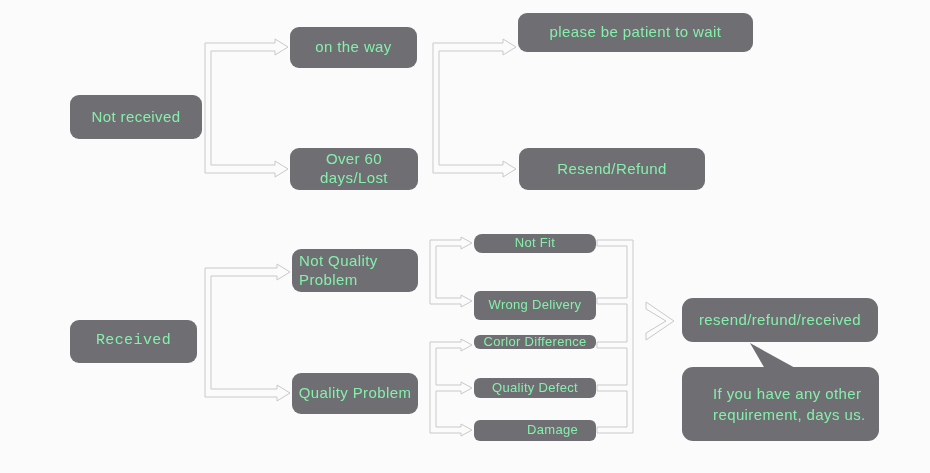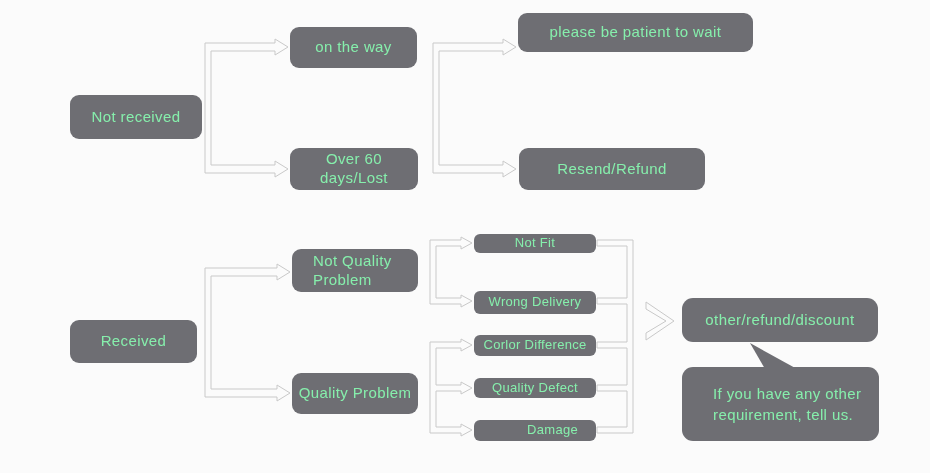--- a/index.html
+++ b/index.html
@@ -31,21 +31,21 @@
     line-height: 1.25;
   }
   .node.small {
     border-radius: 6px;
     font-size: 13px;
     letter-spacing: 0.3px;
   }
   .node.left-align {
     justify-content: flex-start;
     text-align: left;
-    padding-left: 21px;
+    padding-left: 7px;
   }
   .node.bubble {
     border-radius: 10px;
     flex-direction: column;
     align-items: flex-start;
     justify-content: center;
     padding-left: 31px;
     border-radius: 11px;
   }
   .bubble-line { display: block; line-height: 21px; }
@@ -77,36 +77,36 @@
   <div class="node" style="left:70px; top:95px; width:132px; height:44px;">Not received</div>
 
   <div class="node" style="left:290px; top:27px; width:127px; height:41px;">on the way</div>
 
   <div class="node" style="left:290px; top:148px; width:128px; height:42px; padding:0 18px;">Over 60 days/Lost</div>
 
   <div class="node" style="left:518px; top:13px; width:235px; height:39px;">please be patient to wait</div>
 
   <div class="node" style="left:519px; top:148px; width:186px; height:42px;">Resend/Refund</div>
 
-  <div class="node" style="left:70px; top:320px; width:127px; height:43px;">Received</div>
+  <div class="node" style="left:70px; top:320px; width:127px; height:43px;font-family:Liberation Mono, monospace;">Received</div>
 
   <div class="node left-align" style="left:292px; top:249px; width:126px; height:43px;">Not Quality Problem</div>
 
   <div class="node" style="left:292px; top:373px; width:126px; height:41px;">Quality Problem</div>
 
-  <div class="node small" style="left:474px; top:234px; width:122px; height:19px;">Not Fit</div>
+  <div class="node small" style="left:474px; top:234px; width:122px; height:19px;border-radius:8px;">Not Fit</div>
 
-  <div class="node small" style="left:474px; top:291px; width:122px; height:23px;">Wrong Delivery</div>
+  <div class="node small" style="left:474px; top:291px; width:122px; height:29px;">Wrong Delivery</div>
 
-  <div class="node small" style="left:474px; top:335px; width:122px; height:21px;">Corlor Difference</div>
+  <div class="node small" style="left:474px; top:335px; width:122px; height:14px;">Corlor Difference</div>
 
   <div class="node small" style="left:474px; top:378px; width:122px; height:20px;">Quality Defect</div>
 
   <div class="node small" style="left:474px; top:420px; width:122px; height:21px;padding-left:35px;">Damage</div>
 
-  <div class="node" style="left:682px; top:298px; width:196px; height:44px; border-radius:11px;">other/refund/discount</div>
+  <div class="node" style="left:682px; top:298px; width:196px; height:44px; border-radius:11px;">resend/refund/received</div>
 
   <div class="node bubble" style="left:682px; top:367px; width:197px; height:74px;">
     <span class="bubble-line">If you have any other</span>
-    <span class="bubble-line">requirement, tell us.</span>
+    <span class="bubble-line">requirement, days us.</span>
   </div>
 
 </div>
 
 </body></html>

